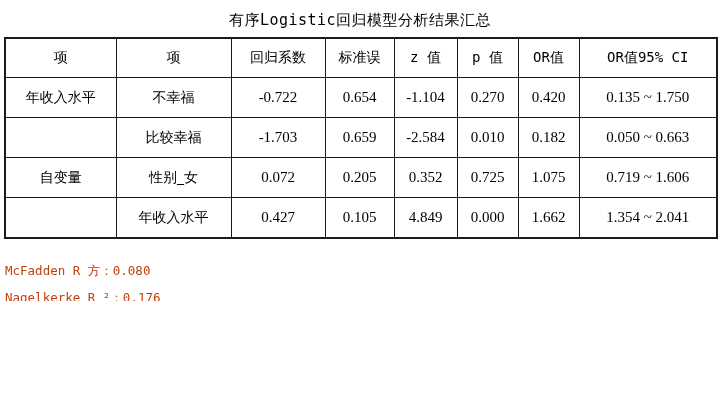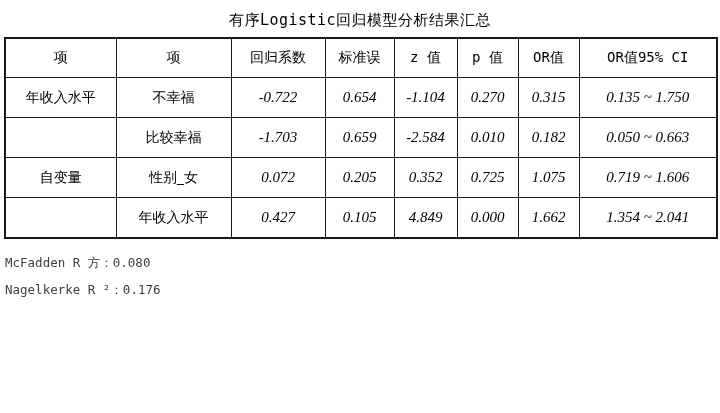--- a/index.html
+++ b/index.html
@@ -45,27 +45,26 @@
     height: 38px;
   }
   table.results td { height: 39px; }
   td.cell-label {
     font-family: "DejaVu Sans", "Liberation Sans", sans-serif;
     font-size: 14px;
   }
   td.cell-num {
     font-family: "Liberation Serif", "DejaVu Serif", serif;
     font-size: 15px;
-    font-style: italic;
   }
   .footnotes {
-    margin: 10px 0 0 5px;
+    margin: 18px 0 0 5px;
     font-family: "DejaVu Sans Mono", "DejaVu Sans", monospace;
     font-size: 12.5px;
-    color: #404040;
+    color: #c2410c;
   }
   .footnotes .note { line-height: 27px; height: 27px; }
 </style>
 </head>
 <body>
 
 <div id="canvas">
 
   <div class="title">有序Logistic回归模型分析结果汇总</div>
 
@@ -93,21 +92,21 @@
       </tr>
     </thead>
     <tbody>
       <tr>
         <td class="cell-label">年收入水平</td>
         <td class="cell-label">不幸福</td>
         <td class="cell-num">-0.722</td>
         <td class="cell-num">0.654</td>
         <td class="cell-num">-1.104</td>
         <td class="cell-num">0.270</td>
-        <td class="cell-num">0.315</td>
+        <td class="cell-num">0.420</td>
         <td class="cell-num">0.135 ~ 1.750</td>
       </tr>
       <tr>
         <td class="cell-label"></td>
         <td class="cell-label">比较幸福</td>
         <td class="cell-num">-1.703</td>
         <td class="cell-num">0.659</td>
         <td class="cell-num">-2.584</td>
         <td class="cell-num">0.010</td>
         <td class="cell-num">0.182</td>

